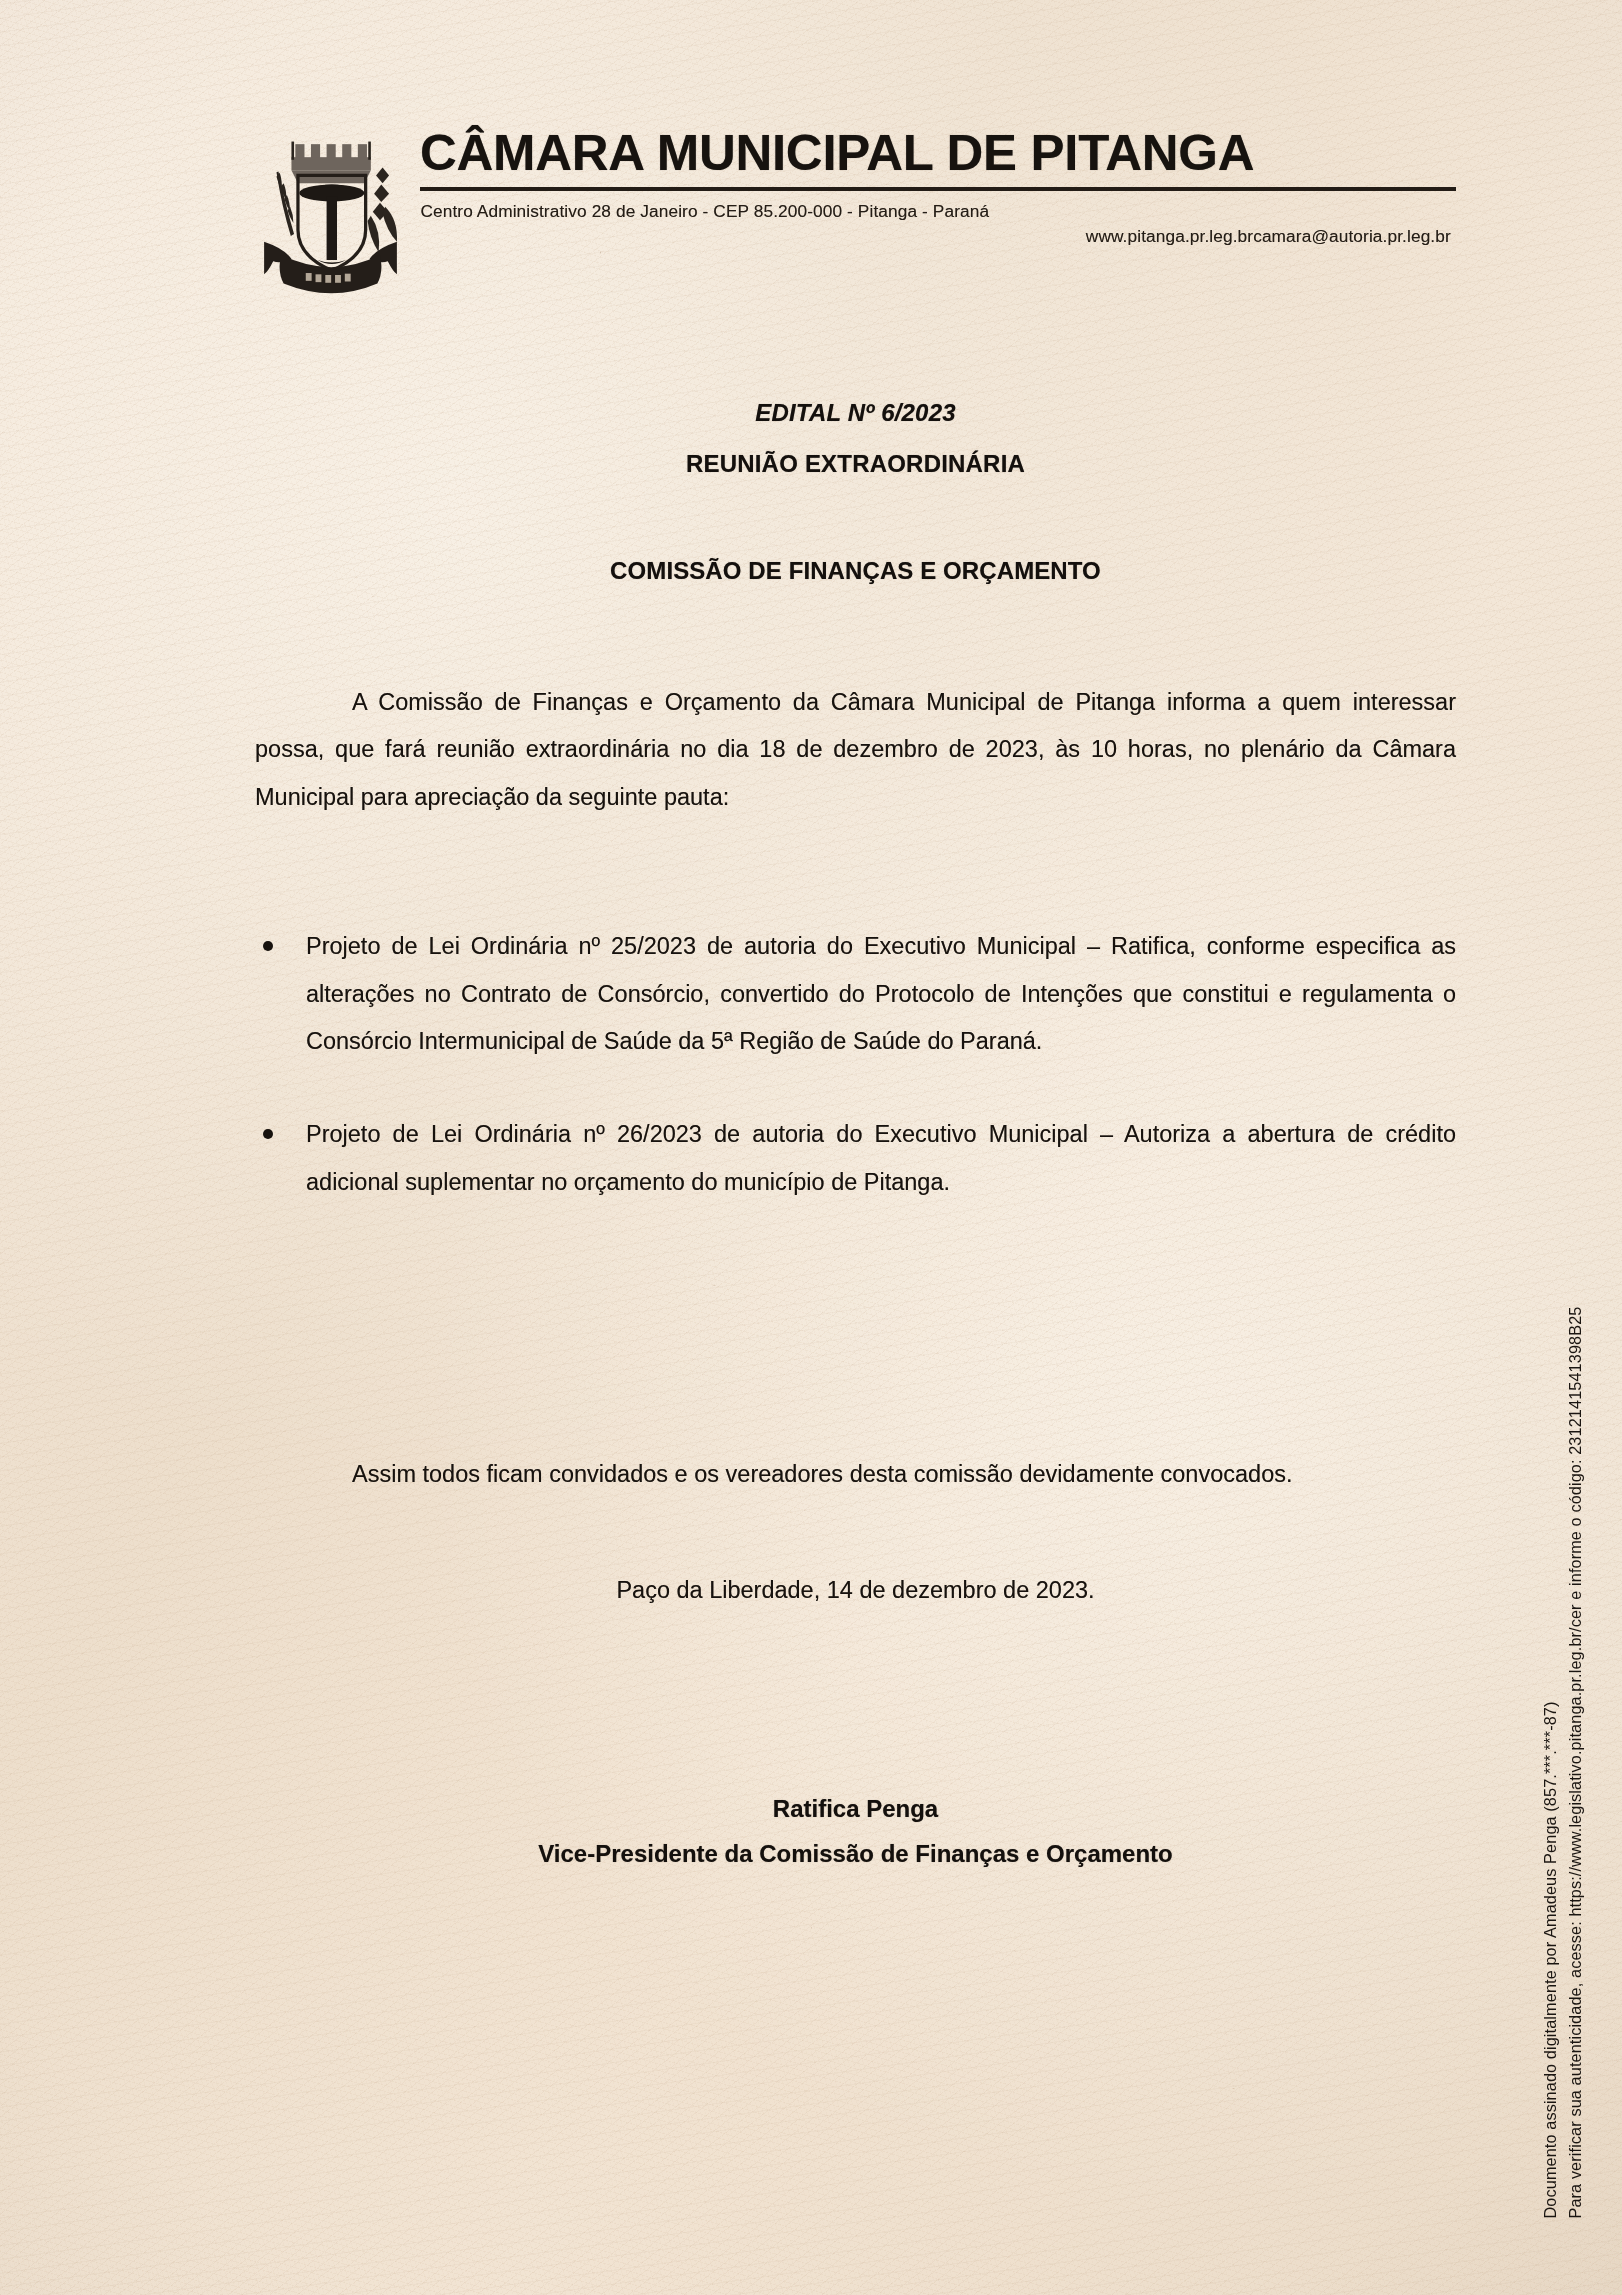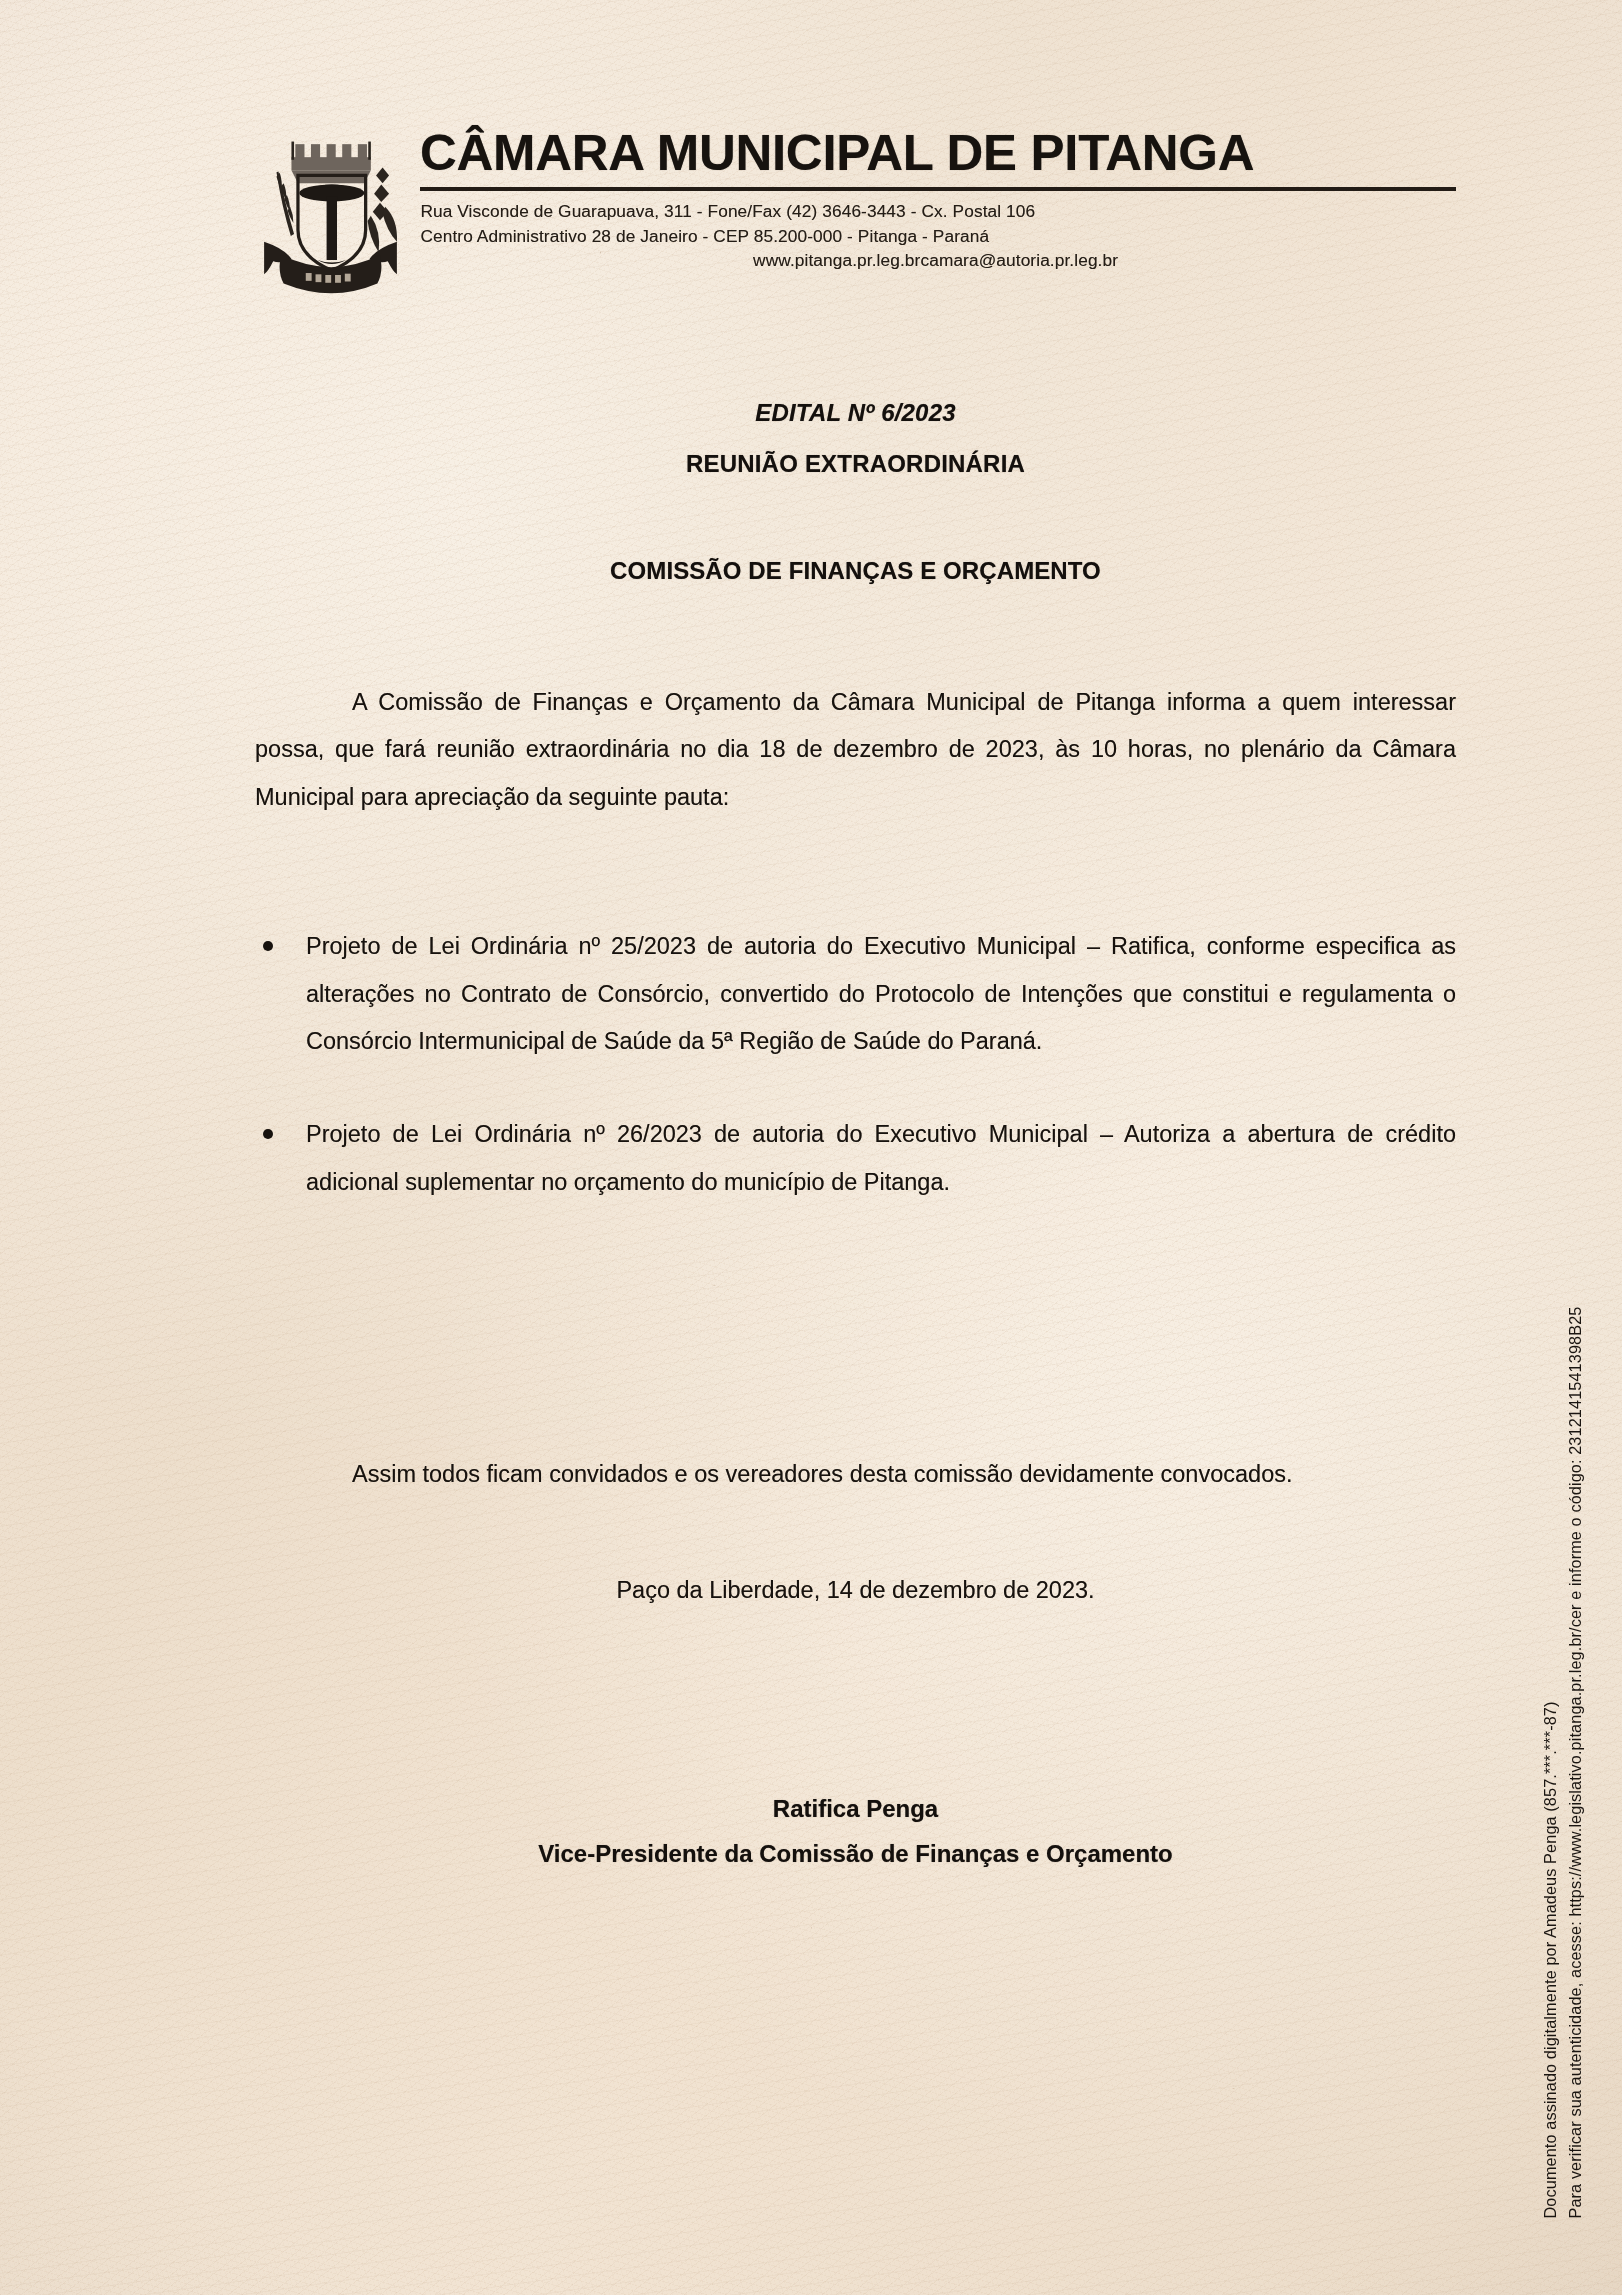--- a/index.html
+++ b/index.html
@@ -140,21 +140,21 @@
   }
 
   .contact-line {
     display: block;
     white-space: nowrap;
     text-shadow: 0 0 0.5px rgba(35,27,20,.45);
   }
 
   .contact-line.split {
     display: flex;
-    justify-content: center;
+    justify-content: flex-end;
     padding-right: 5.2px;
   }
 
   
   .doc-title,
   .doc-subtitle,
   .section-title {
     position: absolute;
     left: 255px;
     width: 1201px;
@@ -344,21 +344,20 @@
           <rect x="108" y="227" width="9" height="12"></rect>
           <rect x="123" y="227" width="9" height="12"></rect>
           <rect x="138" y="225" width="9" height="12"></rect>
         </g>
       </svg>
 
       <div class="letterhead-text">
         <div class="org-title">CÂMARA MUNICIPAL DE PITANGA</div>
         <div class="title-rule"></div>
         <div class="contact-block">
-          <span class="contact-line">Rua Visconde de Guarapuava, 311   -   Fone/Fax (42) 3646-3443  -  Cx. Postal 106</span>
           <span class="contact-line">Centro Administrativo 28 de Janeiro   -   CEP 85.200-000  -  Pitanga  -  Paraná</span>
           <span class="contact-line split">
             <span>www.pitanga.pr.leg.br</span>
             <span>camara@autoria.pr.leg.br</span>
           </span>
         </div>
       </div>
     </div>
 
     <div class="doc-title">EDITAL Nº 6/2023</div>

